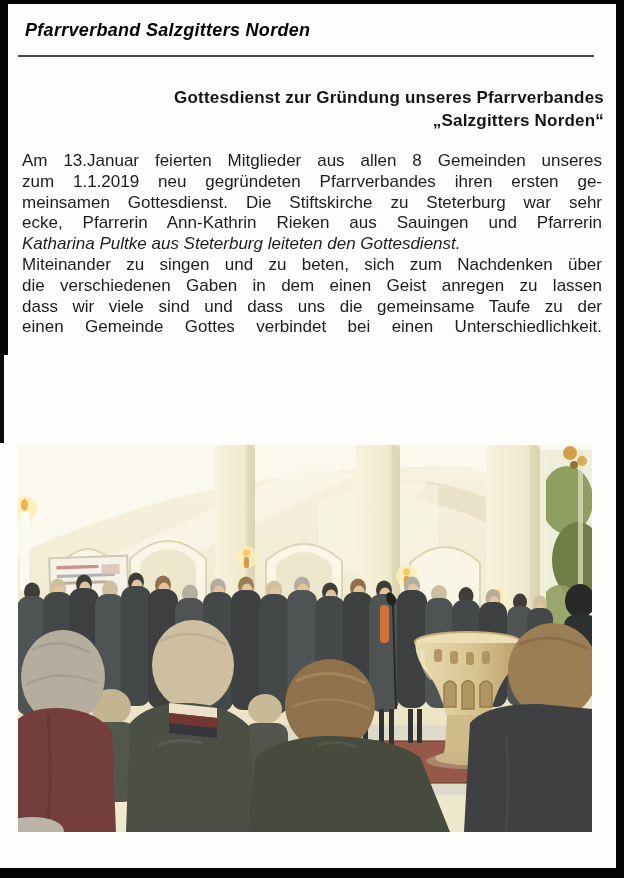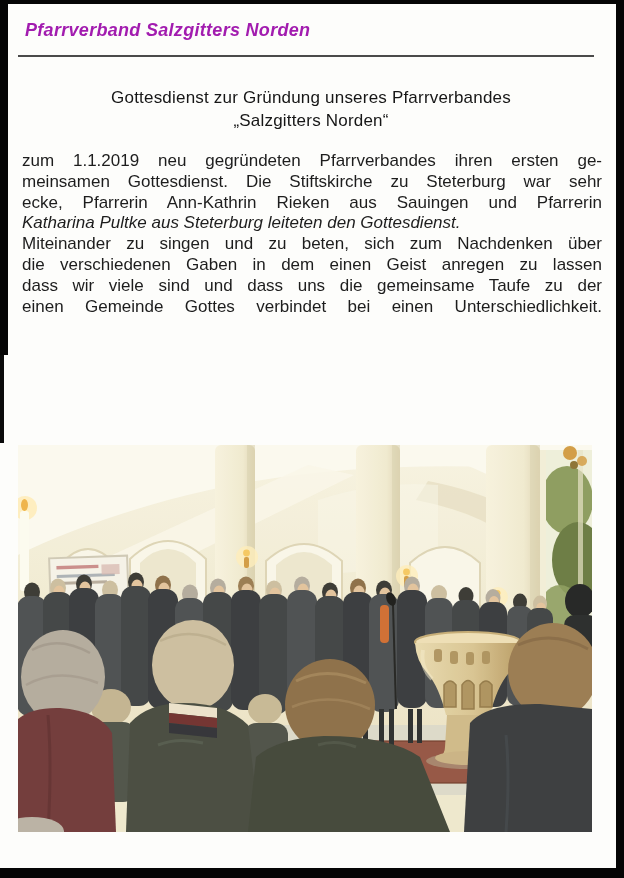--- a/index.html
+++ b/index.html
@@ -16,29 +16,29 @@
     background:#fdfdfb; font-family:"Liberation Sans", sans-serif; color:#1c1c1c;
   }
   
   .scan-top{position:absolute;top:0;left:0;width:624px;height:4px;background:#050505;}
   .scan-left{position:absolute;top:0;left:0;width:8px;height:355px;background:#050505;}
   .scan-left-tail{position:absolute;top:355px;left:0;width:4px;height:88px;background:#0a0a0a;}
   .scan-right{position:absolute;top:0;right:0;width:8px;height:878px;background:#050505;}
   .scan-bottom{position:absolute;bottom:0;left:0;width:624px;height:10px;background:#050505;}
   .masthead{
     position:absolute;left:25px;top:20px;width:560px;
-    font-size:18px;font-weight:bold;font-style:italic;letter-spacing:.3px;color:#a21caf;
+    font-size:18px;font-weight:bold;font-style:italic;letter-spacing:.3px;color:#000000;
   }
   .masthead-rule{
     position:absolute;left:18px;top:55px;width:576px;height:0;
     border-top:2px solid #4a4a4a;
   }
   .headline{
-    position:absolute;left:18px;top:86px;width:586px;text-align:center;
-    font-size:17px;font-weight:normal;line-height:23px;color:#161616;letter-spacing:.2px;
+    position:absolute;left:18px;top:86px;width:586px;text-align:right;
+    font-size:17px;font-weight:bold;line-height:23px;color:#161616;letter-spacing:.2px;
   }
   .bodytext{
     position:absolute;left:22px;top:151px;width:580px;
     font-size:17px;line-height:20.8px;color:#1d1d1d;
   }
   .jline{text-align:justify;text-align-last:justify;white-space:normal;}
   .jline.para-end{text-align-last:left;font-style:italic;}
   .article-photo{
     position:absolute;left:18px;top:445px;width:574px;height:387px;margin:0;padding:0;
     background:#efe8cf;
@@ -68,20 +68,21 @@
 
   <div class="masthead">Pfarrverband Salzgitters Norden</div>
   <div class="masthead-rule"></div>
 
   <div class="headline">
     <div>Gottesdienst zur Gründung unseres Pfarrverbandes</div>
     <div>„Salzgitters Norden“</div>
   </div>
 
   <div class="bodytext">
+    <div class="jline">Am 13.Januar feierten Mitglieder aus allen 8 Gemeinden unseres</div>
     <div class="jline">zum 1.1.2019 neu gegründeten Pfarrverbandes ihren ersten ge-</div>
     <div class="jline">meinsamen Gottesdienst. Die Stiftskirche zu Steterburg war sehr</div>
     <div class="jline">ecke, Pfarrerin Ann-Kathrin Rieken aus Sauingen und Pfarrerin</div>
     <div class="jline para-end">Katharina Pultke aus Steterburg leiteten den Gottesdienst.</div>
     <div class="jline">Miteinander zu singen und zu beten, sich zum Nachdenken über</div>
     <div class="jline">die verschiedenen Gaben in dem einen Geist anregen zu lassen</div>
     <div class="jline">dass wir viele sind und dass uns die gemeinsame Taufe zu der</div>
     <div class="jline">einen Gemeinde Gottes verbindet bei einen Unterschiedlichkeit.</div>
   </div>
 

